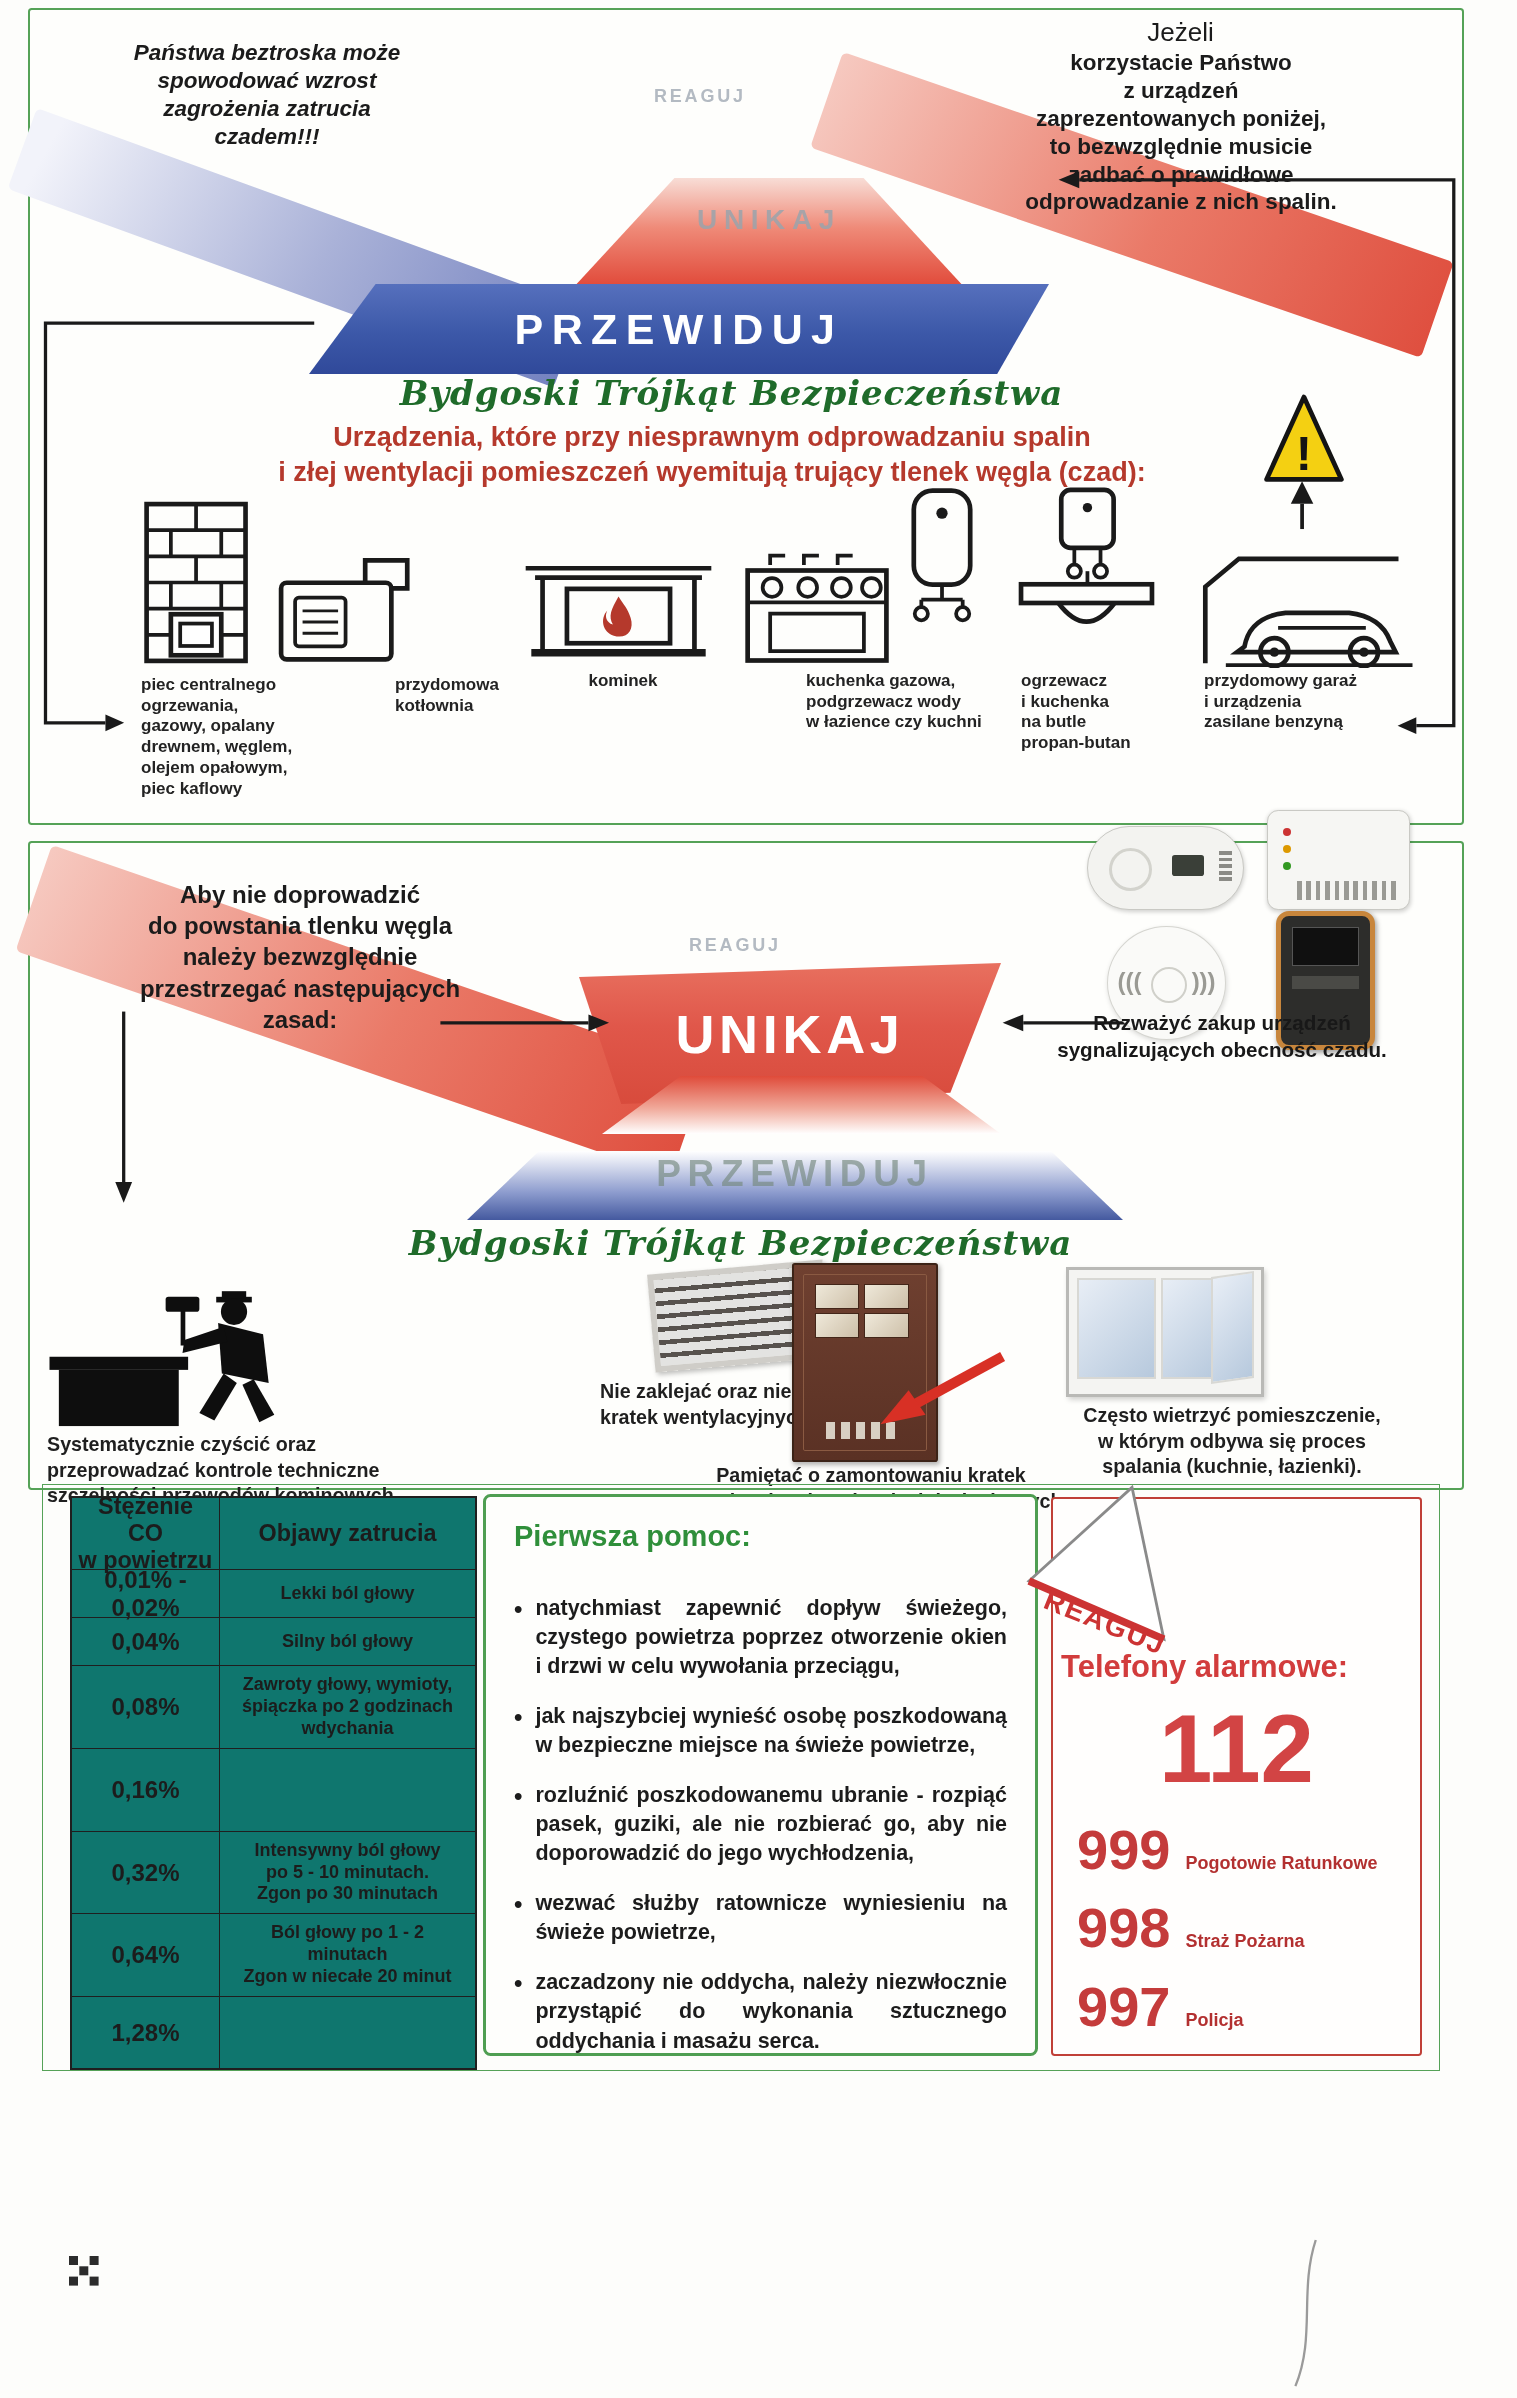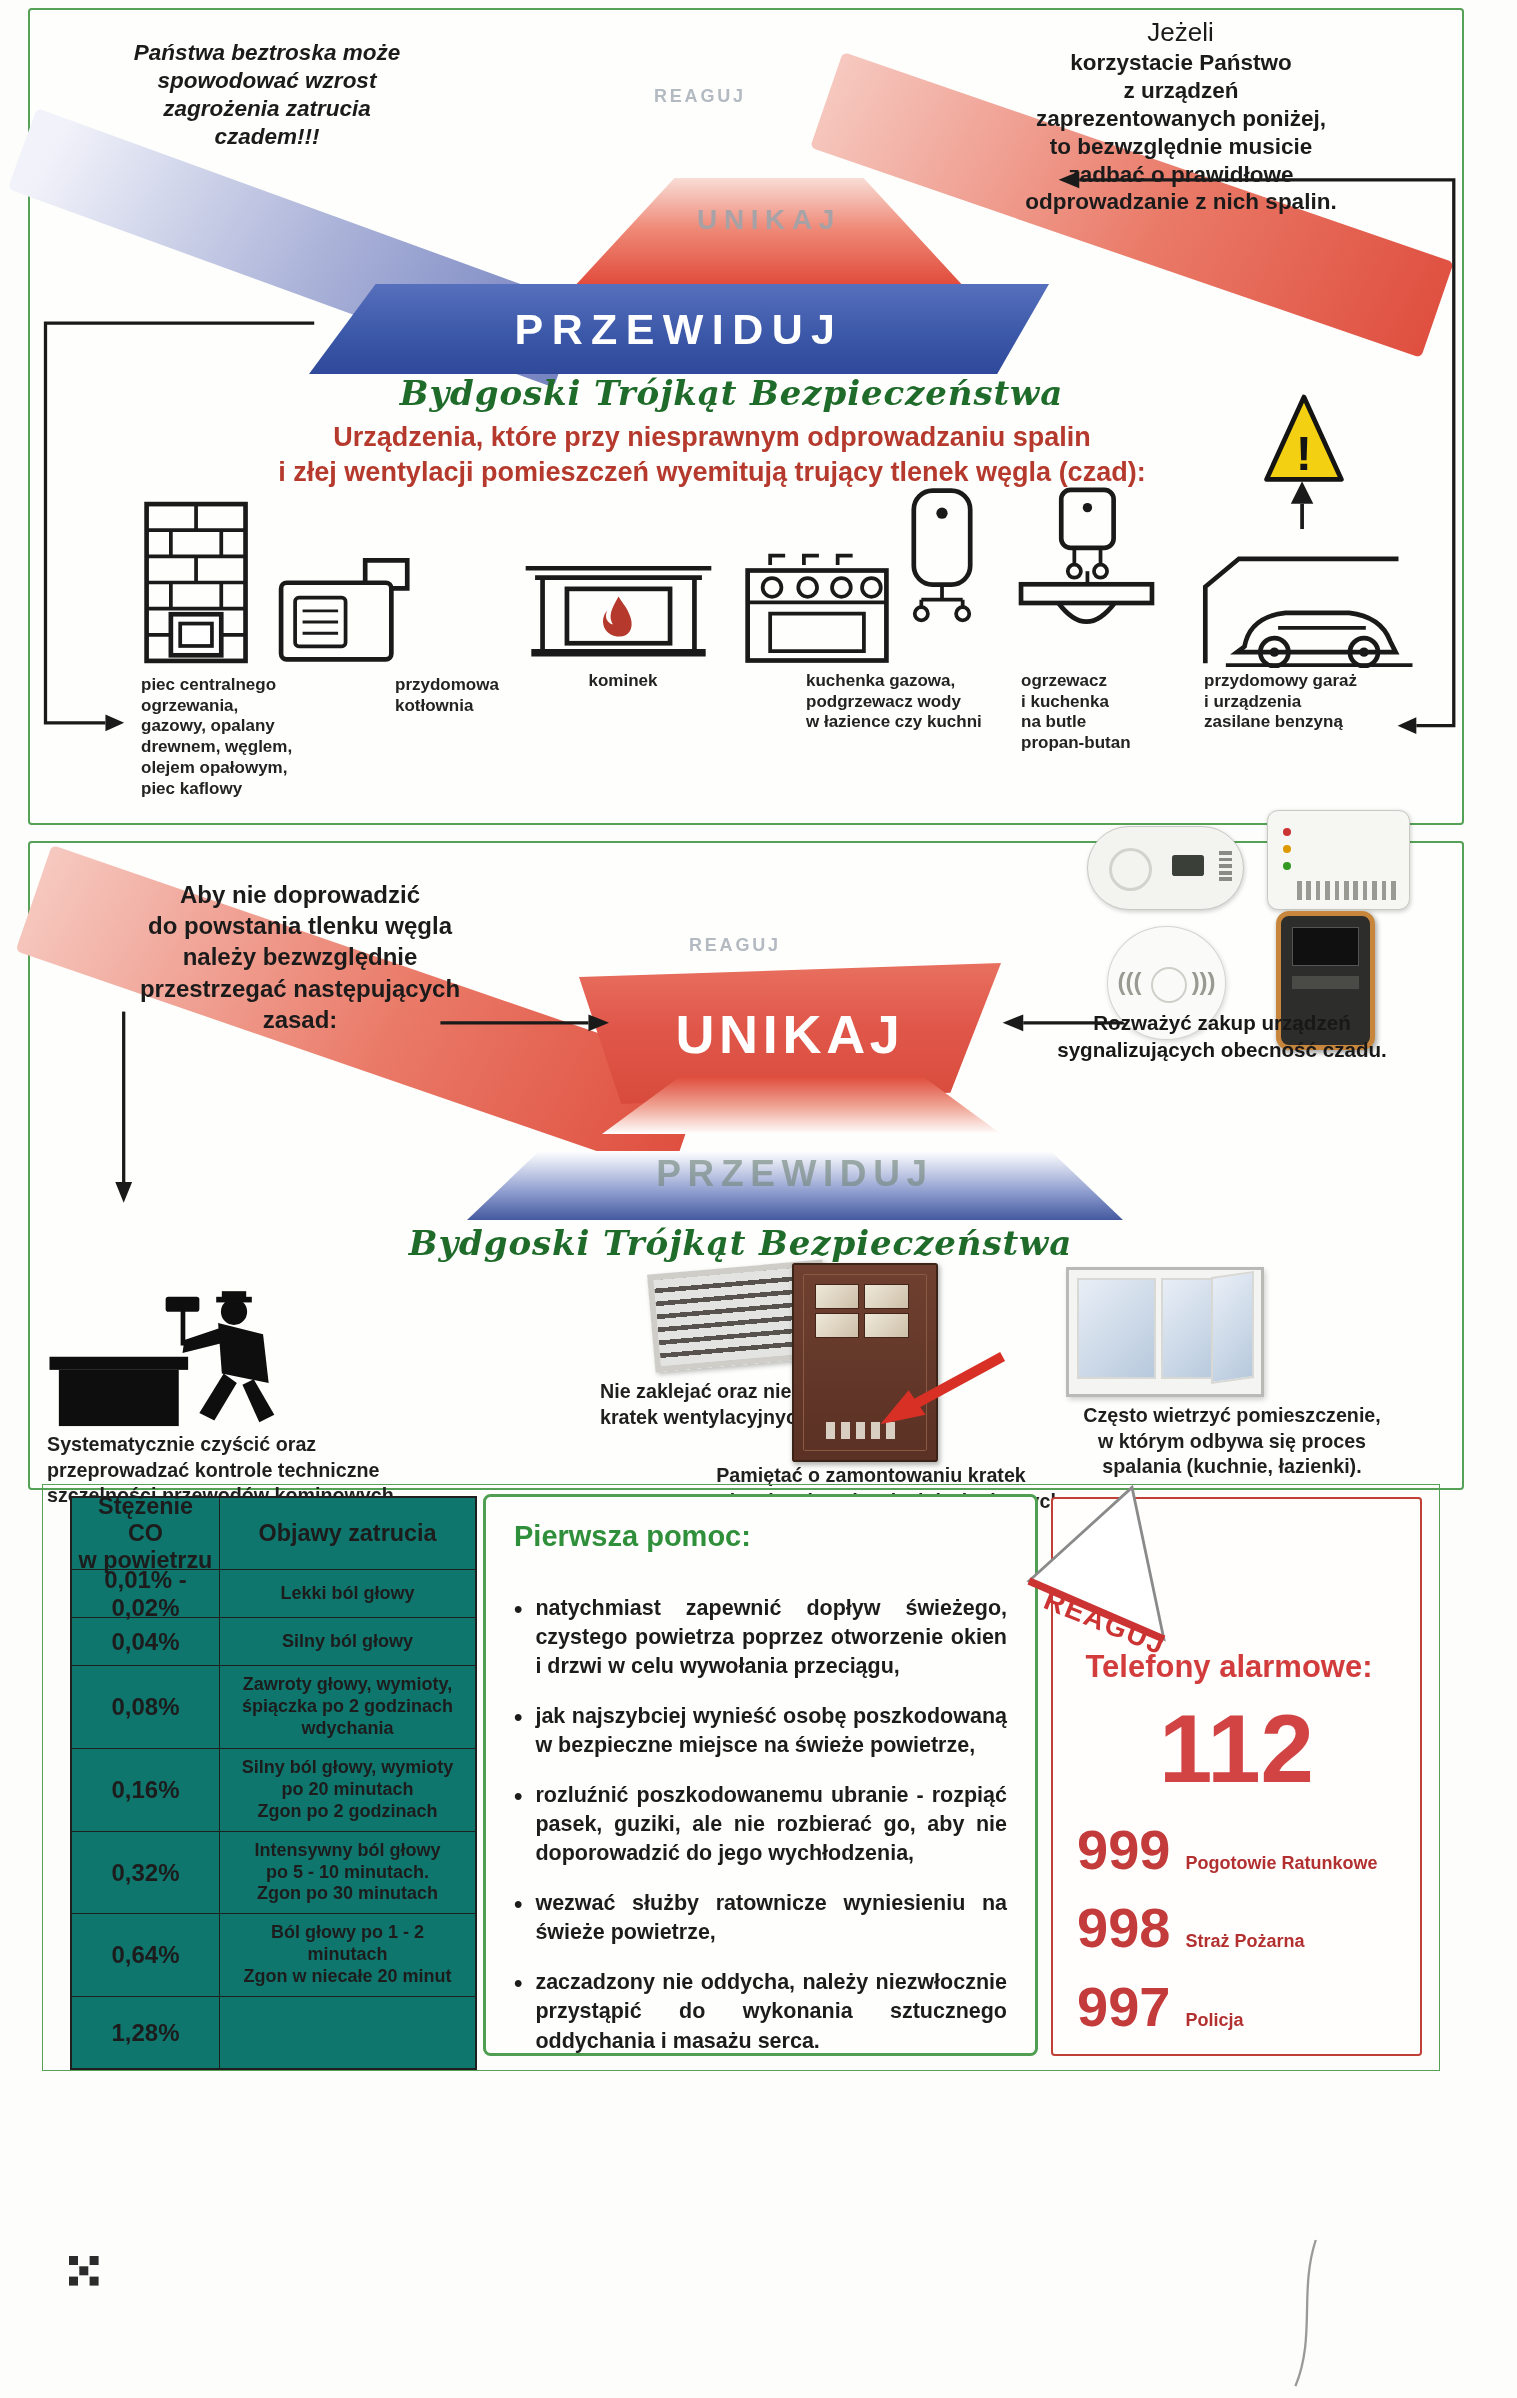--- a/index.html
+++ b/index.html
@@ -102,22 +102,22 @@
   .co-c1{width:148px;border-right:1.9px solid #1f1f1f;font-weight:700;font-size:24px;}
   .co-c2{flex:1;font-weight:700;font-size:18px;line-height:1.22;padding:1.9px 5.6px;}
   .co-head .co-c1{font-size:23.4px;line-height:1.15;}
   .co-head .co-c2{font-size:23.4px;}
   .firstaid{border:3.7px solid #4f9e52;border-radius:7.5px;background:#fefefc;box-sizing:border-box;padding:22.5px 28px 9.4px 28px;}
   .firstaid h2{margin:0 0 41px 0;font-size:29px;color:#2f8f3a;font-weight:700;}
   .fa-item{display:flex;gap:13px;margin-bottom:20.6px;}
   .fa-dot{font-size:24px;line-height:1.25;font-weight:700;}
   .fa-text{font-weight:600;font-size:21.5px;line-height:1.36;text-align:justify;flex:1;}
   .phones{border:2.8px solid #c04038;border-radius:3.7px;background:#fffefd;box-sizing:border-box;}
-  .phones .title{position:absolute;left:0;right:15px;top:150px;text-align:center;
-    font-weight:700;font-size:31px;color:#d23c3c;}
+  .phones .title{position:absolute;left:0;right:15px;top:150px;text-align:left;
+    font-weight:700;font-size:31px;color:#d23c3c;padding-left:8px;}
   .phones .n112{position:absolute;left:0;right:0;top:197px;text-align:center;
     font-weight:700;font-size:96px;color:#d24444;line-height:1.1;}
   .svc{position:absolute;left:24px;display:flex;align-items:baseline;gap:15px;}
   .svc .num{font-weight:700;font-size:56px;color:#c43b3b;line-height:1;}
   .svc .lbl{font-weight:700;font-size:18px;color:#b33030;}
   .outer-green{border:1.9px solid #55a257;}
   .mark-x{width:9.4px;height:9.4px;background:#2c2c2c;
     box-shadow:20.6px 0 #2c2c2c,10.3px 10.3px #2c2c2c,0 20.6px #2c2c2c,20.6px 20.6px #2c2c2c;}
 </style>
 </head>
@@ -365,23 +365,20 @@
       <div class="co-cell co-c2 ml">Silny ból głowy</div>
     </div>
     <div class="co-row" style="height:82px;">
       <div class="co-cell co-c1">0,08%</div>
       <div class="co-cell co-c2 ml">Zawroty głowy, wymioty,
 śpiączka po 2 godzinach
 wdychania</div>
     </div>
     <div class="co-row" style="height:82px;">
       <div class="co-cell co-c1">0,16%</div>
-      <div class="co-cell co-c2 ml">Silny ból głowy, wymioty
-po 20 minutach
-Zgon po 2 godzinach</div>
     </div>
     <div class="co-row" style="height:81px;">
       <div class="co-cell co-c1">0,32%</div>
       <div class="co-cell co-c2 ml">Intensywny ból głowy
 po 5 - 10 minutach.
 Zgon po 30 minutach</div>
     </div>
     <div class="co-row" style="height:82px;">
       <div class="co-cell co-c1">0,64%</div>
       <div class="co-cell co-c2 ml">Ból głowy po 1 - 2

